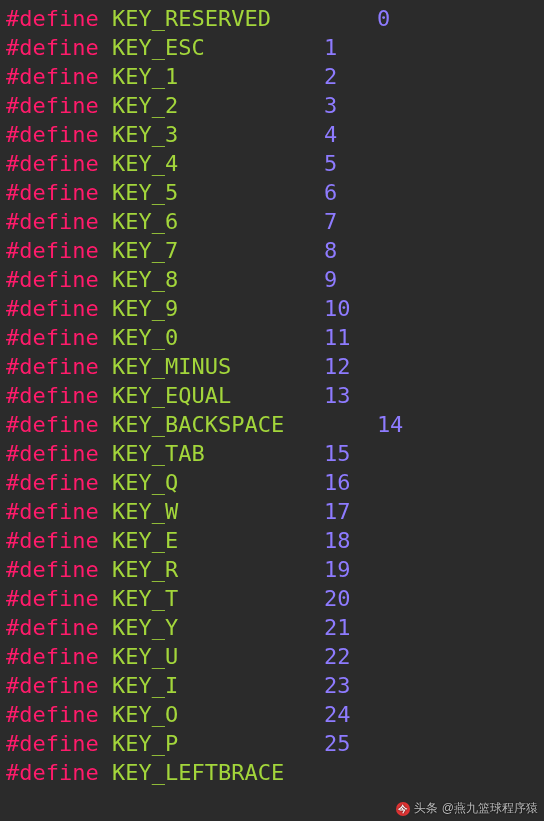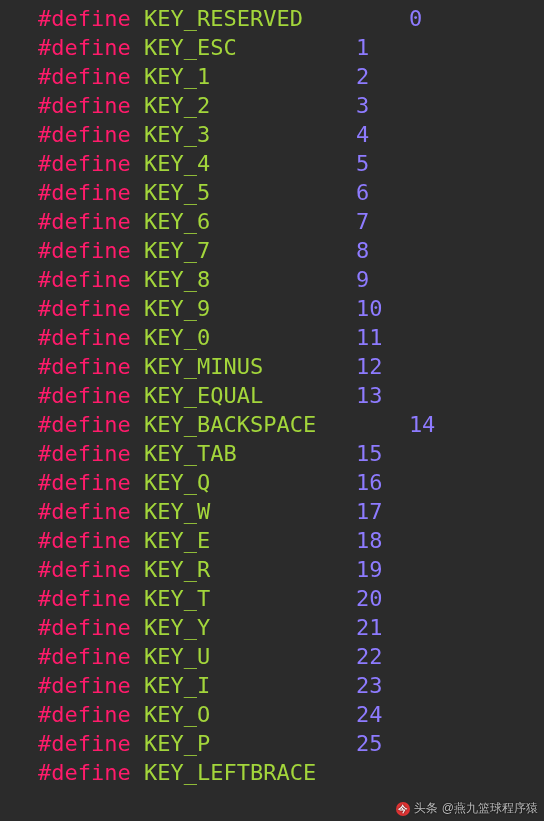--- a/index.html
+++ b/index.html
@@ -10,21 +10,20 @@
     background: #2b2b2b;
     overflow: hidden;
   }
   .code {
     font-family: "Consolas", "Menlo", "DejaVu Sans Mono", monospace;
     font-size: 22px;
     line-height: 29px;
     padding: 4px 0 0 6px;
     white-space: pre;
     color: #e0e0e0;
-    margin-left: 32px;
   }
   .kw { color: #ff1b6b; }   
   .name { color: #a3d63b; } 
   .num { color: #8e7bff; }  
   .line { display: block; }
   .watermark {
     position: absolute;
     right: 6px;
     bottom: 4px;
     font-family: sans-serif;

